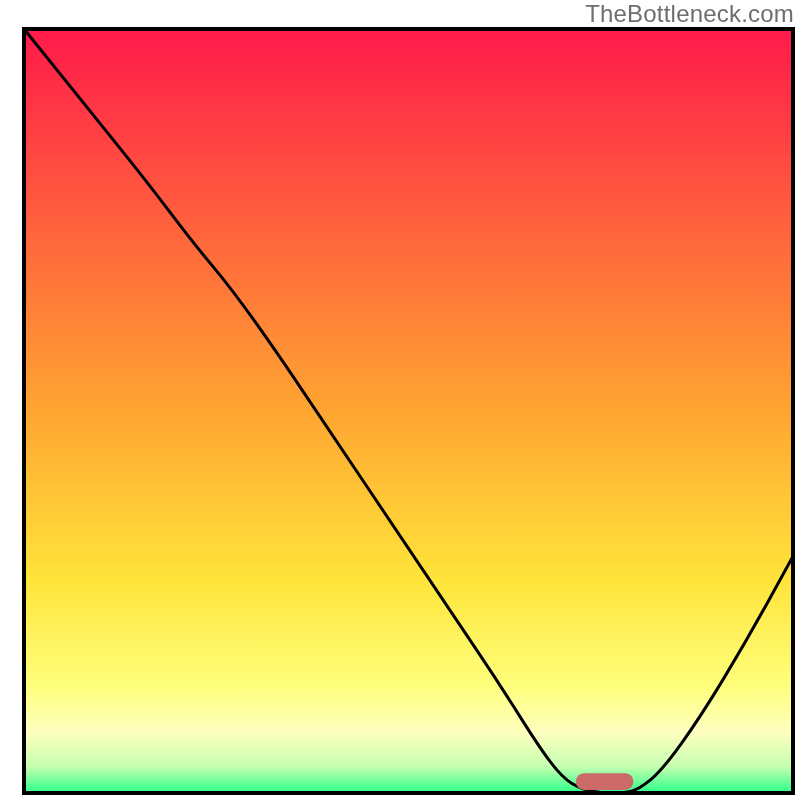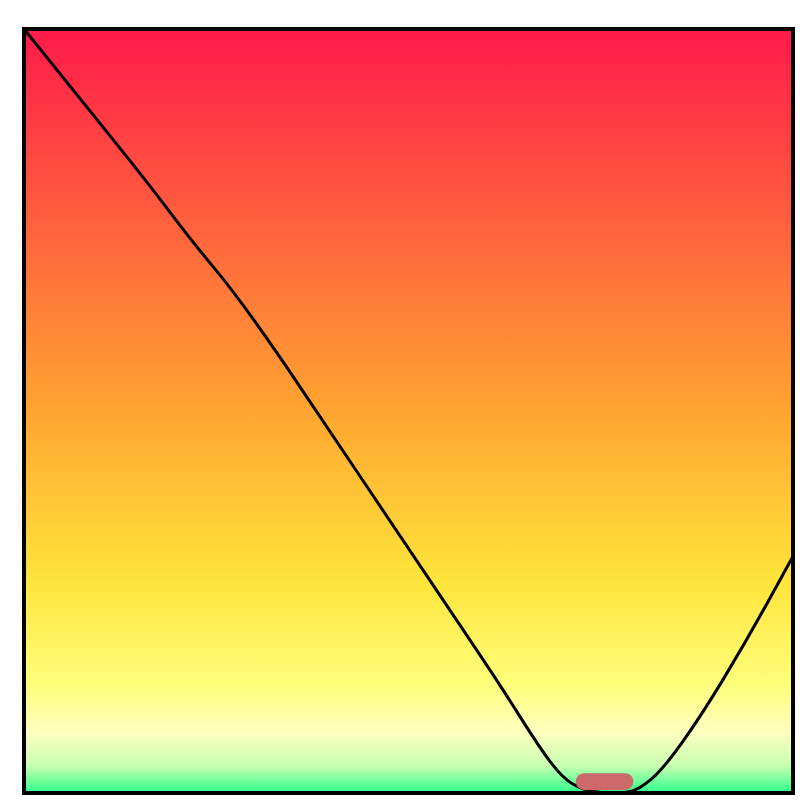--- a/index.html
+++ b/index.html
@@ -25,20 +25,21 @@
     letter-spacing: 0.2px;
   }
   svg {
     display: block;
   }
 </style>
 </head>
 <body>
 
 <div class="container">
+  <div class="watermark">TheBottleneck.com</div>
   <svg id="chart-svg" width="800" height="800" viewBox="0 0 800 800">
     <defs>
       <linearGradient id="bg-grad" x1="0" y1="0" x2="0" y2="1">
           <stop offset="0.00%" stop-color="#ff1a4a"></stop>
           <stop offset="50.00%" stop-color="#ffa531"></stop>
           <stop offset="72.00%" stop-color="#ffe43a"></stop>
           <stop offset="86.00%" stop-color="#feff7c"></stop>
           <stop offset="92.00%" stop-color="#ffffbf"></stop>
           <stop offset="96.50%" stop-color="#c6ffb0"></stop>
           <stop offset="100.00%" stop-color="#2bff8a"></stop>

